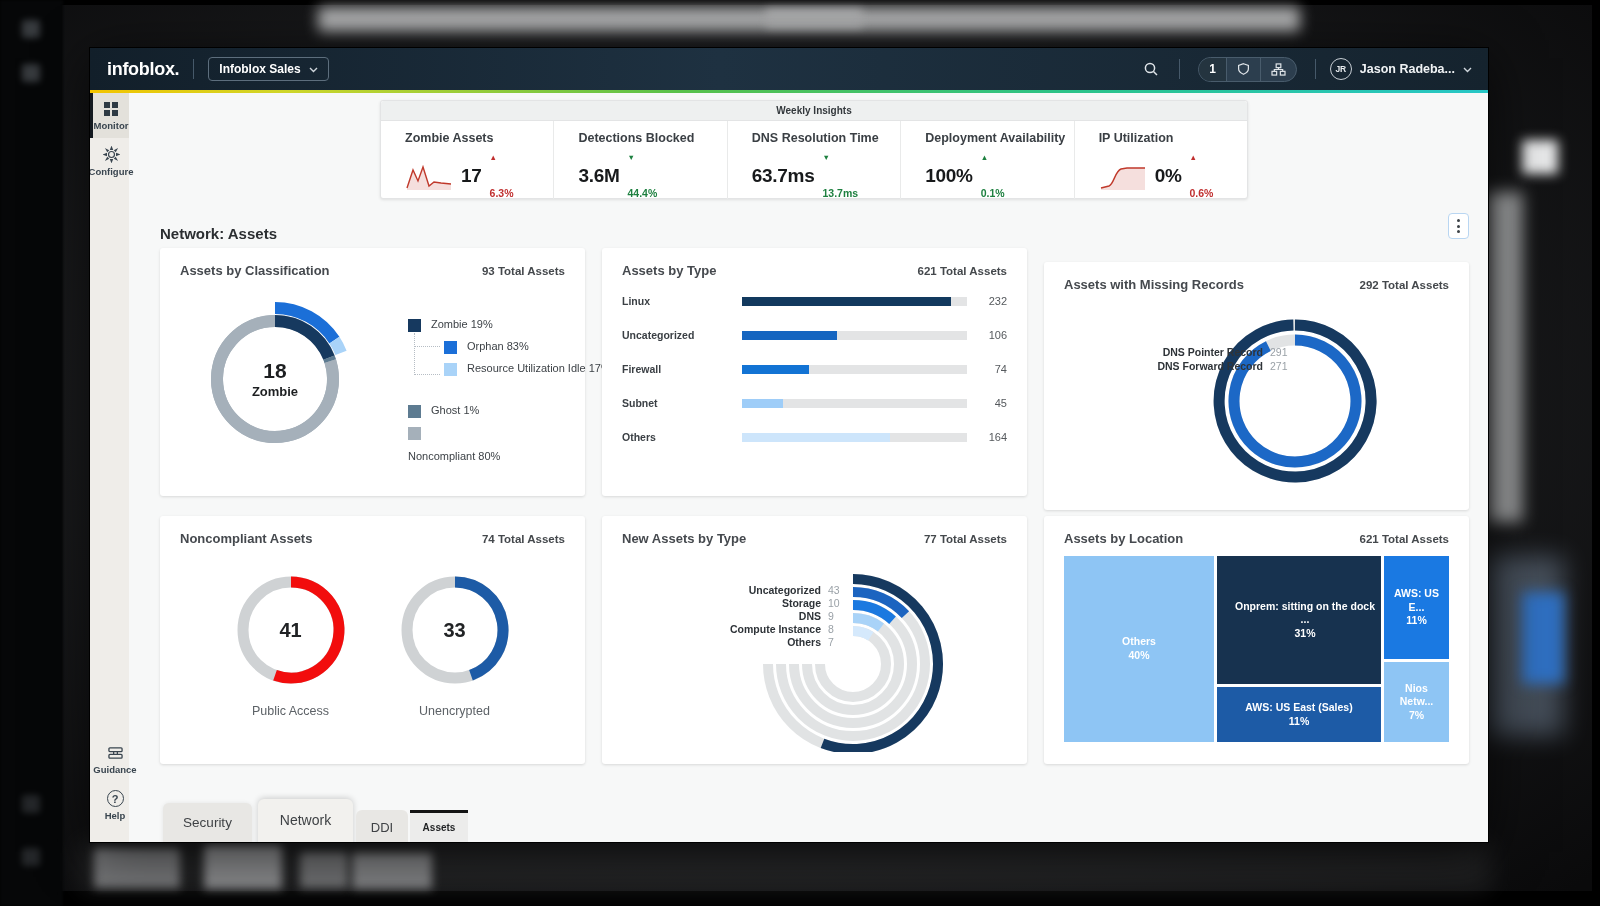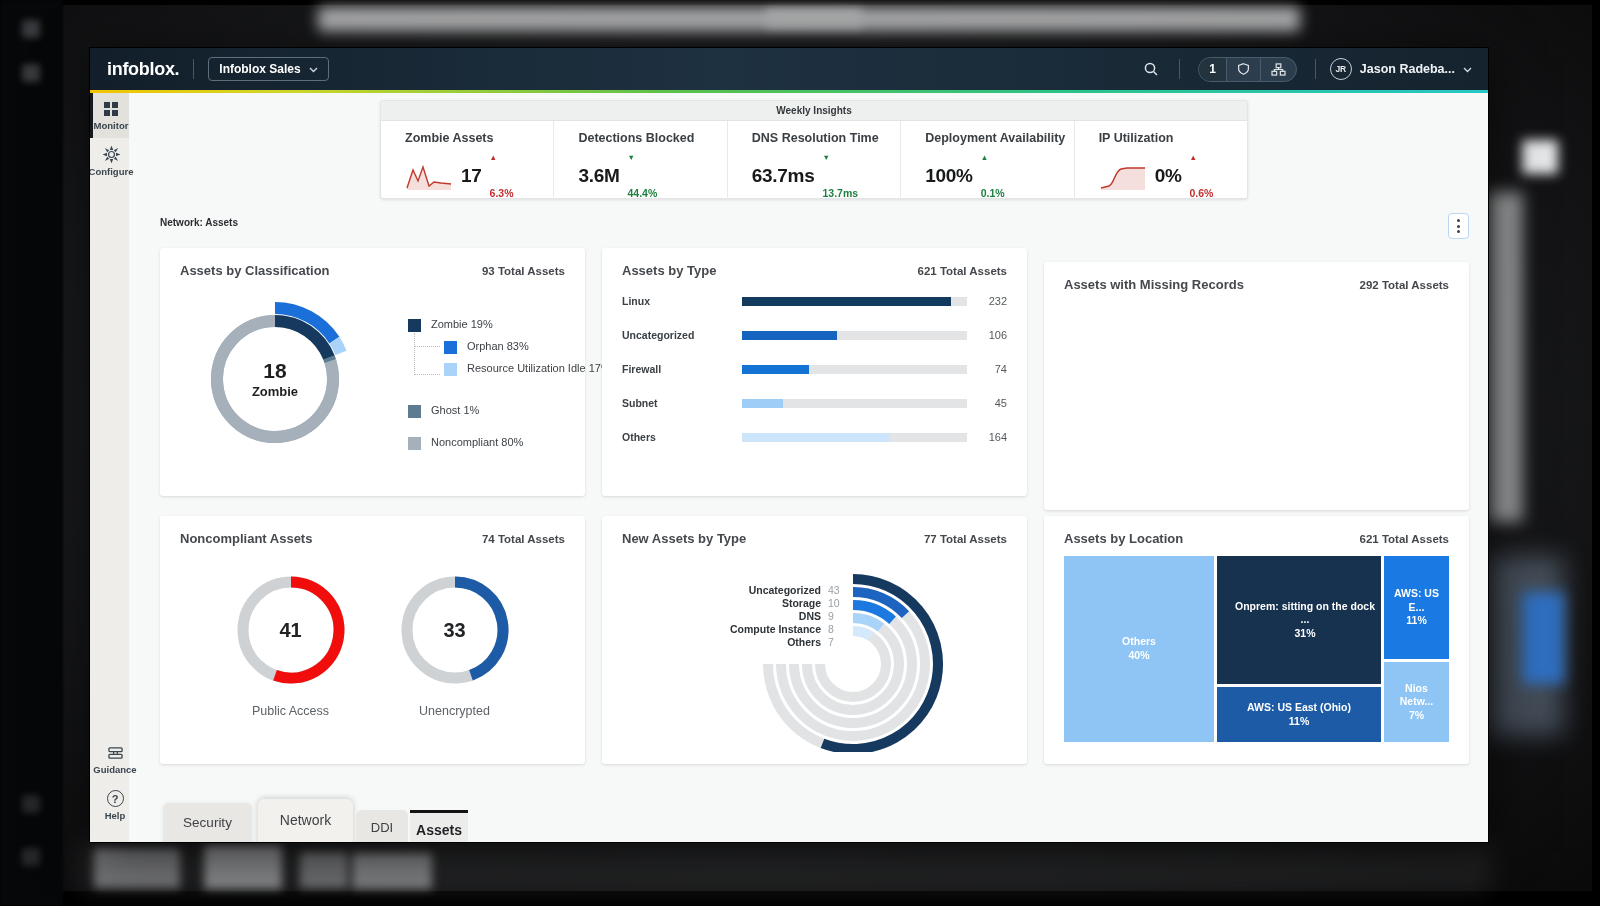--- a/index.html
+++ b/index.html
@@ -80,21 +80,21 @@
   .kpi + .kpi { border-left:1px solid #e9eaea; }
   .kpi-label { font-size:12.5px; font-weight:600; color:#3a3f44; }
   .kpi-row { display:flex; align-items:center; margin-top:8px; gap:8px; }
   .kpi-value { font-size:19px; font-weight:700; color:#17191b; letter-spacing:-.3px; }
   .delta { display:flex; flex-direction:column; align-items:flex-start; line-height:1; gap:2px; margin-top:1px; }
   .delta .arr { font-size:7.5px; }
   .delta .pct { font-size:10.5px; font-weight:600;margin-top:24px; }
   .spark { width:48px; height:30px; }
 
   
-  .page-title { position:absolute; left:13px; top:124px; font-size:10px; font-weight:700; color:#2b2e31; }
+  .page-title { position:absolute; left:13px; top:132px; font-size:15px; font-weight:700; color:#2b2e31; }
   .more-btn { position:absolute; left:1301px; top:120px; width:21px; height:26px; background:#fff;
     border:1px solid #b9d6f2; border-radius:4px; display:flex; flex-direction:column;
     align-items:center; justify-content:center; gap:2.5px; cursor:pointer; }
   .more-btn i { width:3px; height:3px; border-radius:50%; background:#3c4247; }
 
   
   .card { position:absolute; width:425px; height:248px; background:#fff; border-radius:3px;
     box-shadow:0 1px 3px rgba(0,0,0,.13); padding:15px 20px; }
   .c1 { left:13px;  top:155px; } .c2 { left:455px; top:155px; } .c3 { left:897px; top:169px; }
   .c4 { left:13px;  top:423px; } .c5 { left:455px; top:423px; } .c6 { left:897px; top:423px; }
@@ -106,21 +106,21 @@
   
   .donut-wrap { position:absolute; left:10px; top:8px; width:170px; height:170px; }
   .donut-center { position:absolute; left:0; top:0; width:170px; height:170px; display:flex;
     flex-direction:column; align-items:center; justify-content:center; pointer-events:none; }
   .donut-center .dv { font-size:21px; font-weight:700; color:#1d1f21; }
   .donut-center .dl { font-size:13px; font-weight:700; color:#1d1f21; margin-top:1px; }
   .legend { position:absolute; left:228px; top:32px; width:190px; }
   .lg-row { position:absolute; display:flex; align-items:flex-start; gap:10px; font-size:11px; color:#3d4247; }
   .lg-swatch { width:13px; height:13px; flex:none; margin-top:1px; }
   .lg-0 { top:0; } .lg-1 { top:22px; left:36px; } .lg-2 { top:44px; left:36px; width:168px; }
-  .lg-3 { top:86px; } .lg-4 { top:118px; }
+  .lg-3 { top:86px; } .lg-4 { top:108px;flex-direction:column; }
   .elbow { position:absolute; left:6px; border-left:1px dotted #b6bdc4; border-bottom:1px dotted #b6bdc4; }
   .eb1 { top:15px; width:26px; height:14px; } .eb2 { top:15px; width:26px; height:42px; }
 
   
   .trows { padding-top:6px; }
   .trow { display:flex; align-items:center; height:10px; margin-top:24px; }
   .trow:first-child { margin-top:12px; }
   .tlabel { width:120px; font-size:10.5px; font-weight:700; color:#3b4045; }
   .ttrack { flex:1; height:9px; background:#e3e4e5; position:relative; }
   .tfill { position:absolute; left:0; top:0; height:9px; }
@@ -146,21 +146,21 @@
   .tile { display:flex; flex-direction:column; align-items:center; justify-content:center;
     color:#fff; font-size:10.5px; font-weight:700; text-align:center; line-height:1.3; padding:4px; }
 
   
   .tab { position:absolute; border-radius:6px 6px 0 0; text-align:center; color:#3f4245; cursor:pointer; }
   .tab-sec { left:16px; top:710px; width:89px; height:60px; background:#e8e7e4; font-size:13.5px; padding-top:12px;
     box-shadow:0 0 4px rgba(0,0,0,.08); }
   .tab-net { left:111px; top:706px; width:95px; height:64px; background:#f2f1ee; font-size:14px; padding-top:13px;
     box-shadow:0 -1px 6px rgba(0,0,0,.18); }
   .tab-ddi { left:209px; top:717px; width:52px; height:53px; background:#e8e7e4; font-size:13px; padding-top:10px; }
-  .tab-assets { left:263px; top:717px; width:58px; height:53px; background:#ececeb; font-size:14px; font-weight:700;
+  .tab-assets { left:263px; top:717px; width:58px; height:53px; background:#ececeb; font-size:10px; font-weight:700;
     padding-top:9px; border-top:3px solid #131313; border-radius:0; color:#1f2123; }
 </style>
 </head>
 <body>
 
 <div>
   <div class="bg-glow"></div>
   <div class="bgshape bg-topstrip"></div>
   <div class="bg-topbox bgshape" style="position:absolute;"></div>
   <div class="bg-leftbar" style="position:absolute;">
@@ -426,20 +426,38 @@
             <span class="tval">164</span>
           </div>
       </div>
     </div>
 
     <div class="card c3">
       <div class="card-head">
         <span class="card-title">Assets with Missing Records</span>
         <span class="card-total">292 Total Assets</span>
       </div>
+      <div class="card-body">
+        <svg id="radial-missing" class="radial-svg" width="390" height="195" viewBox="0 0 390 195">
+            <circle cx="215" cy="103" r="76" stroke="#e1e3e4" stroke-width="11" fill="none"></circle>
+            <path d="M 215.00 27.00 A 76 76 0 1 1 213.36 27.02" stroke="#16395f" stroke-width="11" fill="none"></path>
+            <circle cx="215" cy="103" r="61" stroke="#e1e3e4" stroke-width="11" fill="none"></circle>
+            <path d="M 215.00 42.00 A 61 61 0 1 1 188.36 48.12" stroke="#1c68c6" stroke-width="11" fill="none"></path>
+          </svg>
+        <div class="rlabels">
+          <div class="rl-row" style="top:46px;">
+              <span class="rl-name">DNS Pointer Record</span>
+              <span class="rl-val">291</span>
+            </div>
+          <div class="rl-row" style="top:60px;">
+              <span class="rl-name">DNS Forward Record</span>
+              <span class="rl-val">271</span>
+            </div>
+        </div>
+      </div>
     </div>
 
     <div class="card c4">
       <div class="card-head">
         <span class="card-title">Noncompliant Assets</span>
         <span class="card-total">74 Total Assets</span>
       </div>
       <div class="gauges">
         <div class="gfig">
           <svg id="gauge-0" width="120" height="120" viewBox="0 0 120 120">
@@ -512,21 +530,21 @@
         <div class="tile" style="width: 150px; background: rgb(142, 197, 244);">
           <span>Others</span>
             <span>40%</span>
         </div>
         <div class="tm-col" style="width:164px;">
           <div class="tile" style="height: 128px; background: rgb(23, 50, 79); padding-left: 16px;">
             <span>Onprem: sitting on the dock ...</span>
               <span>31%</span>
           </div>
           <div class="tile" style="flex: 1 1 0%; background: rgb(29, 91, 166);">
-            <span>AWS: US East (Ohio)</span>
+            <span>AWS: US East (Sales)</span>
               <span>11%</span>
           </div>
         </div>
         <div class="tm-col" style="flex:1;">
           <div class="tile" style="height: 103px; background: rgb(26, 121, 226);">
             <span>AWS: US E...</span>
               <span>11%</span>
           </div>
           <div class="tile" style="flex: 1 1 0%; background: rgb(142, 197, 244);">
             <span>Nios Netw...</span>

